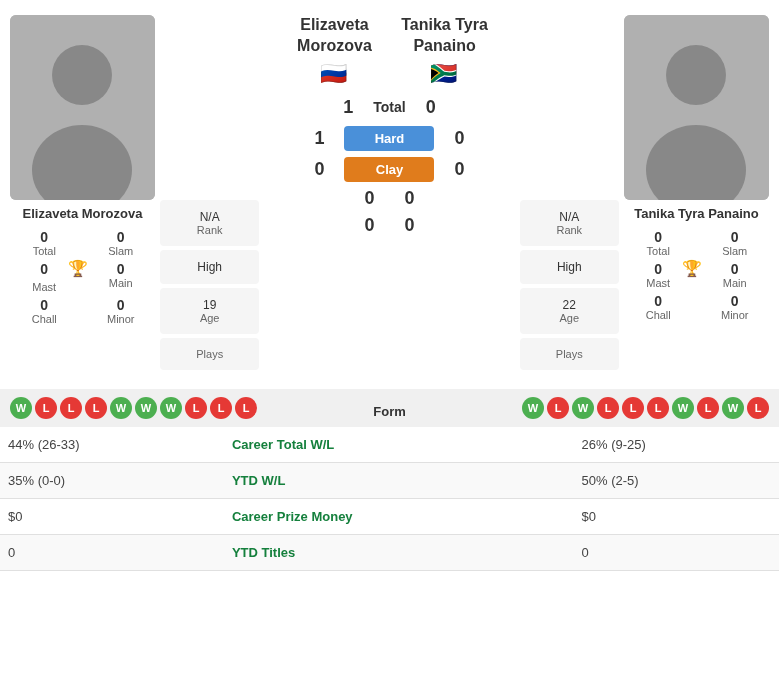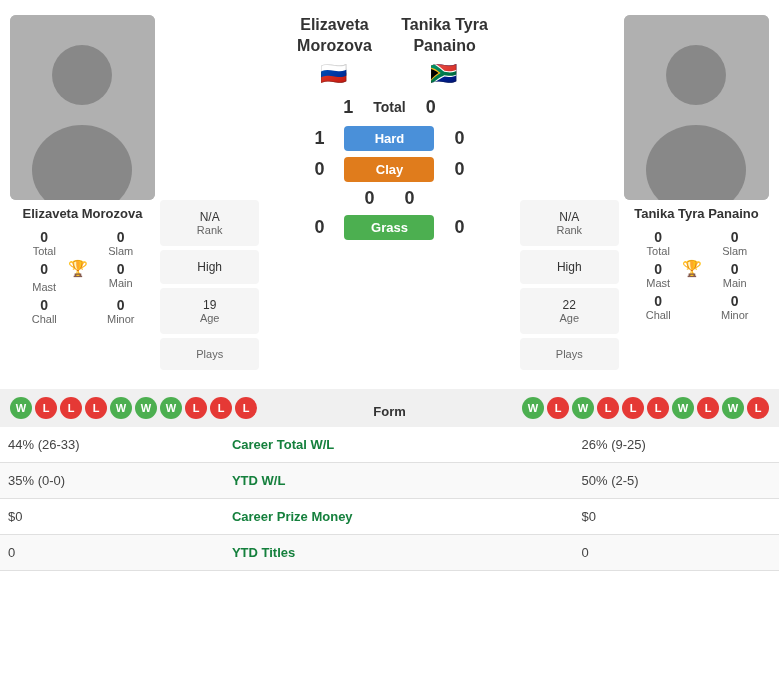--- a/index.html
+++ b/index.html
@@ -329,21 +329,20 @@
           <span class="score-num">0</span>
           <span class="surface-badge badge-clay">Clay</span>
           <span class="score-num">0</span>
         </div>
         <div class="surface-row">
           <span class="score-num">0</span>
           <span class="score-num">0</span>
         </div>
         <div class="surface-row">
           <span class="score-num">0</span>
-          <span class="surface-badge badge-grass">Grass</span>
           <span class="score-num">0</span>
         </div>
       </div>
     </div>
 
     <div class="right-info-section">
       <div style="height:185px;"></div>
       <div class="center-info-block">
         <div class="main-val">N/A</div>
         <div class="sub-val">Rank</div>

